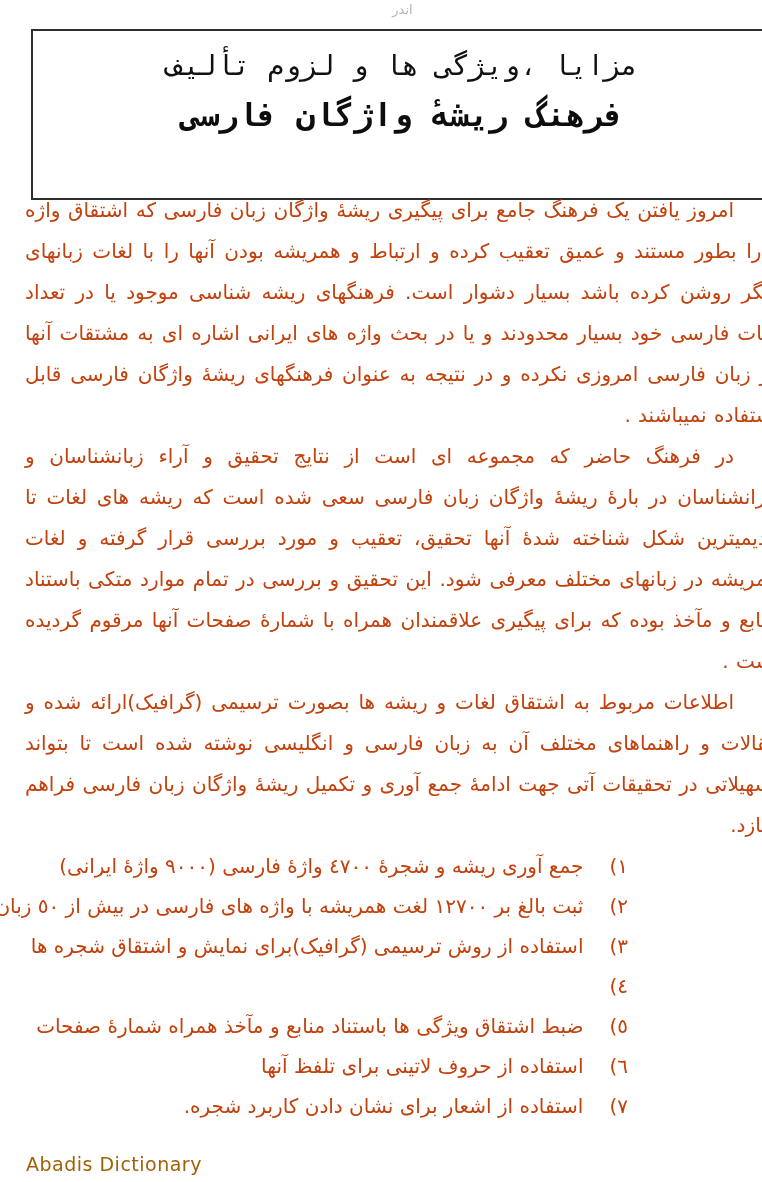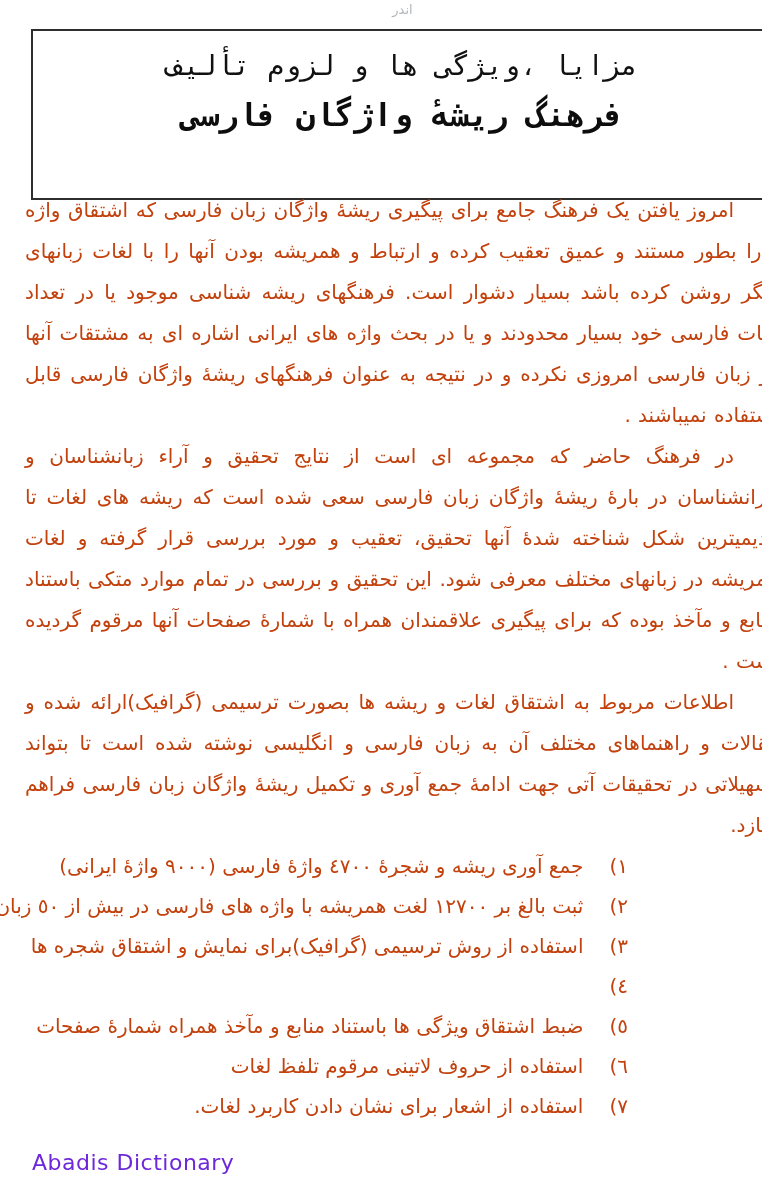--- a/index.html
+++ b/index.html
@@ -70,23 +70,23 @@
     direction: rtl;
     padding-right: 150px;
     line-height: 40px;
     font-size: 20px;
     white-space: nowrap;
   }
   .feature-item .num { flex: 0 0 auto; }
   .feature-item .txt { margin-right: 26px; }
   .footer-watermark {
     position: absolute;
-    left: 32px; bottom: 7px;
-    font-size: 22px;
-    color: #6d28d9;
+    left: 26px; bottom: 7px;
+    font-size: 19px;
+    color: #a16207;
     letter-spacing: 0.5px;
   }
 </style>
 </head>
 <body>
 
 <div class="page">
 
   <div class="top-label">اندر</div>
 
@@ -125,26 +125,26 @@
         <span class="num">٤)</span>
       </div>
 
       <div class="feature-item">
         <span class="num">٥)</span>
         <span class="txt">ضبط اشتقاق ویژگی ها باستناد منابع و مآخذ همراه شمارهٔ صفحات</span>
       </div>
 
       <div class="feature-item">
         <span class="num">٦)</span>
-        <span class="txt">استفاده از حروف لاتینی مرقوم تلفظ لغات</span>
+        <span class="txt">استفاده از حروف لاتینی برای تلفظ آنها</span>
       </div>
 
       <div class="feature-item">
         <span class="num">۷)</span>
-        <span class="txt">استفاده از اشعار برای نشان دادن کاربرد لغات.</span>
+        <span class="txt">استفاده از اشعار برای نشان دادن کاربرد شجره.</span>
       </div>
 
     </div>
   </div>
 
   <div class="footer-watermark">Abadis Dictionary</div>
 
 </div>
 
 </body></html>

